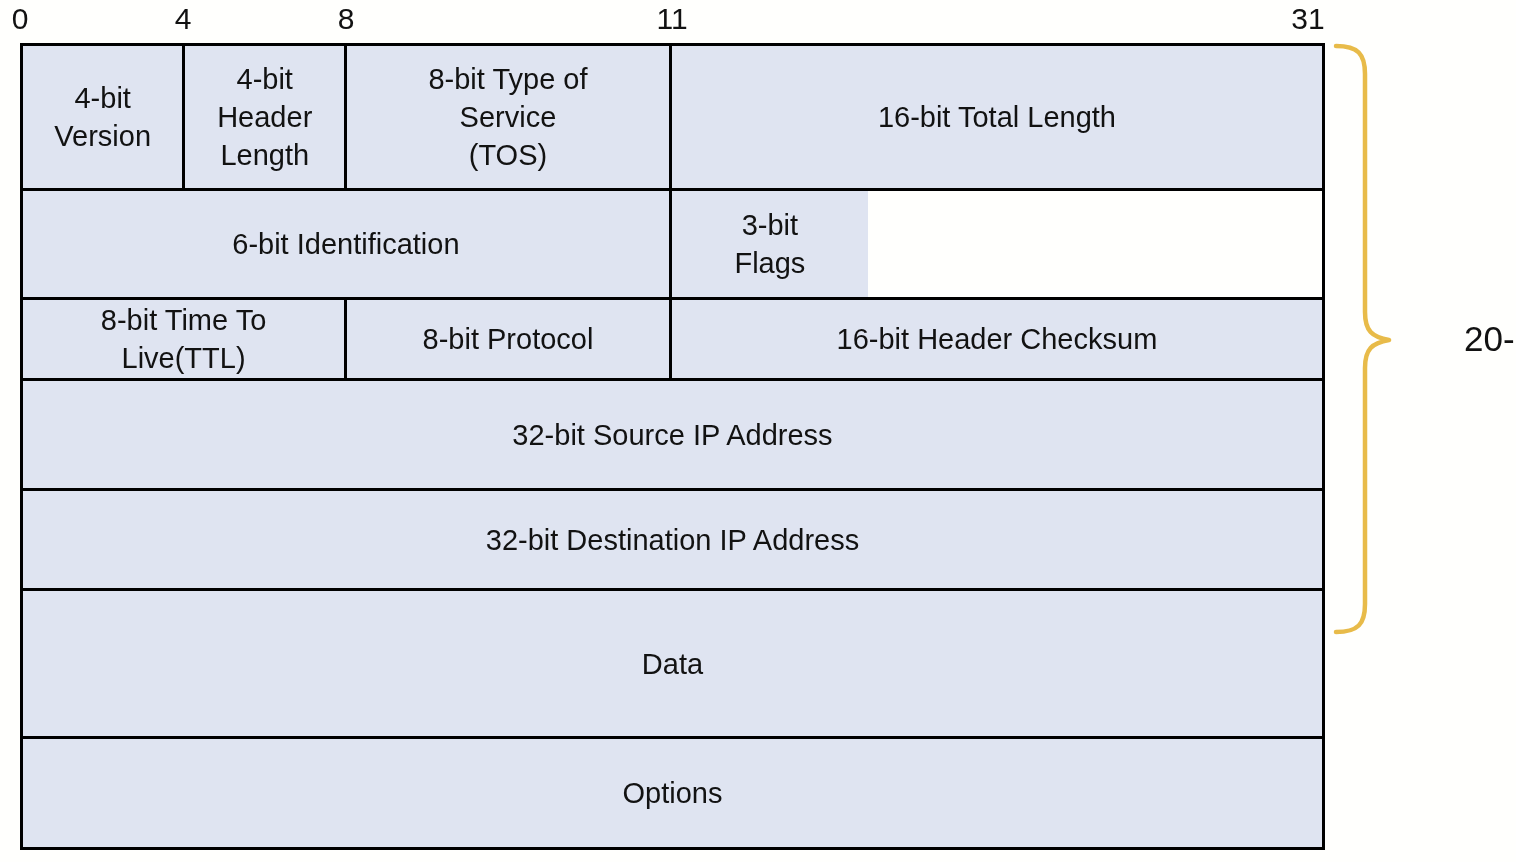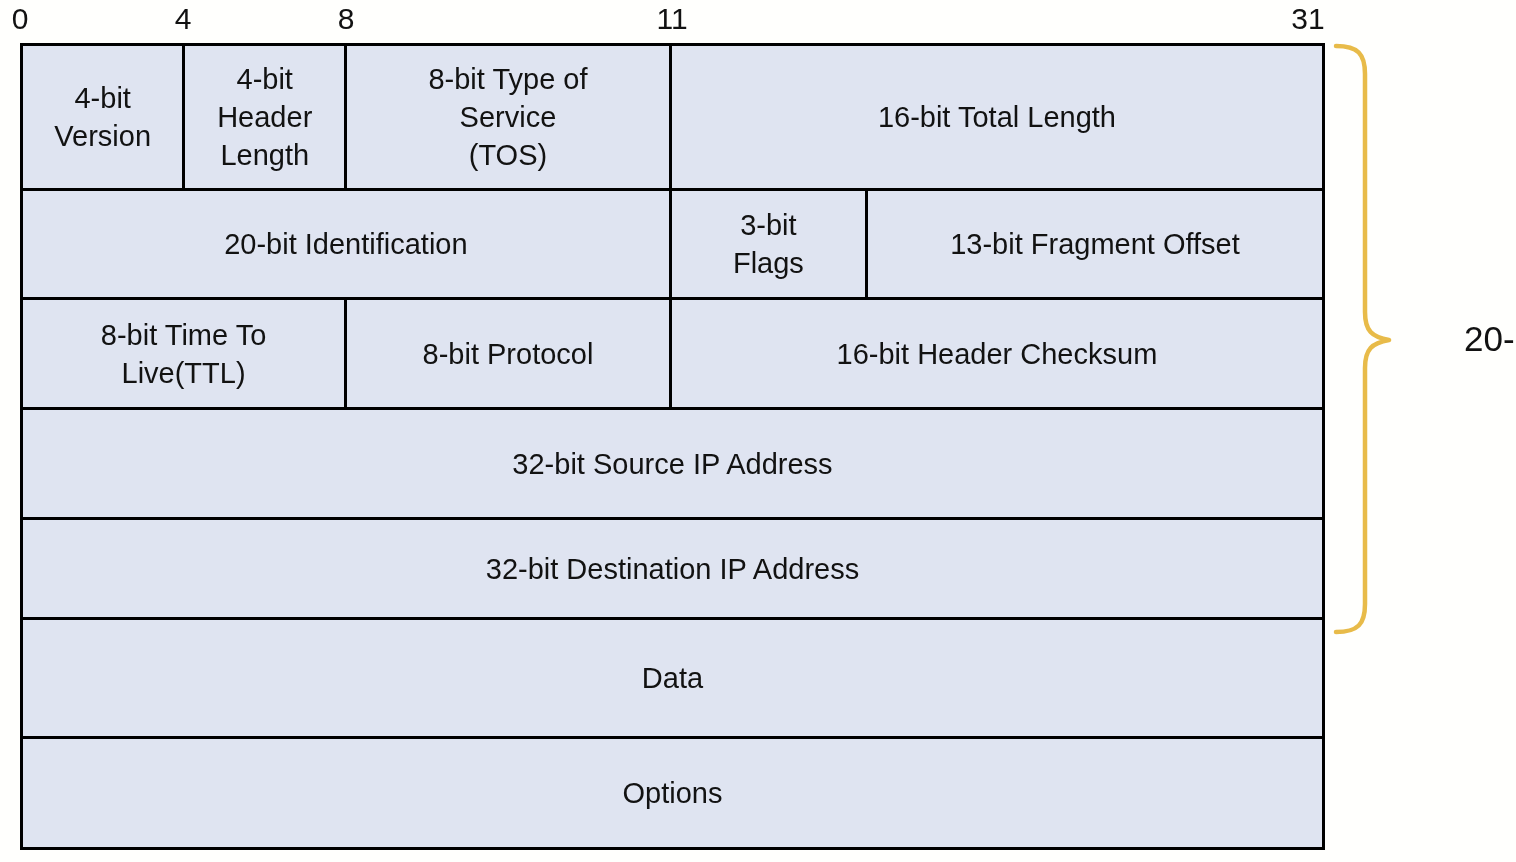--- a/index.html
+++ b/index.html
@@ -98,27 +98,26 @@
       <div class="hdr-cell" style="flex:0 0 12.45%">4-bit
 Header
 Length</div>
       <div class="hdr-cell" style="flex:0 0 25.0%">8-bit Type of
 Service
 (TOS)</div>
       <div class="hdr-cell" style="flex:1">16-bit Total Length</div>
     </div>
 
     <div class="hdr-row" style="height:109px">
-      <div class="hdr-cell" style="flex:0 0 49.95%">20-bit Identification</div>
+      <div class="hdr-cell" style="flex:0 0 49.95%">6-bit Identification</div>
       <div class="hdr-cell" style="flex:0 0 15.1%">3-bit
 Flags</div>
-      <div class="hdr-cell" style="flex:1">13-bit Fragment Offset</div>
     </div>
 
-    <div class="hdr-row" style="height:110px">
+    <div class="hdr-row" style="height:81px">
       <div class="hdr-cell" style="flex:0 0 24.95%">8-bit Time To
 Live(TTL)</div>
       <div class="hdr-cell" style="flex:0 0 25.0%">8-bit Protocol</div>
       <div class="hdr-cell" style="flex:1">16-bit Header Checksum</div>
     </div>
 
     <div class="hdr-row" style="height:110px">
       <div class="hdr-cell" style="flex:1">32-bit Source IP Address</div>
     </div>
 

